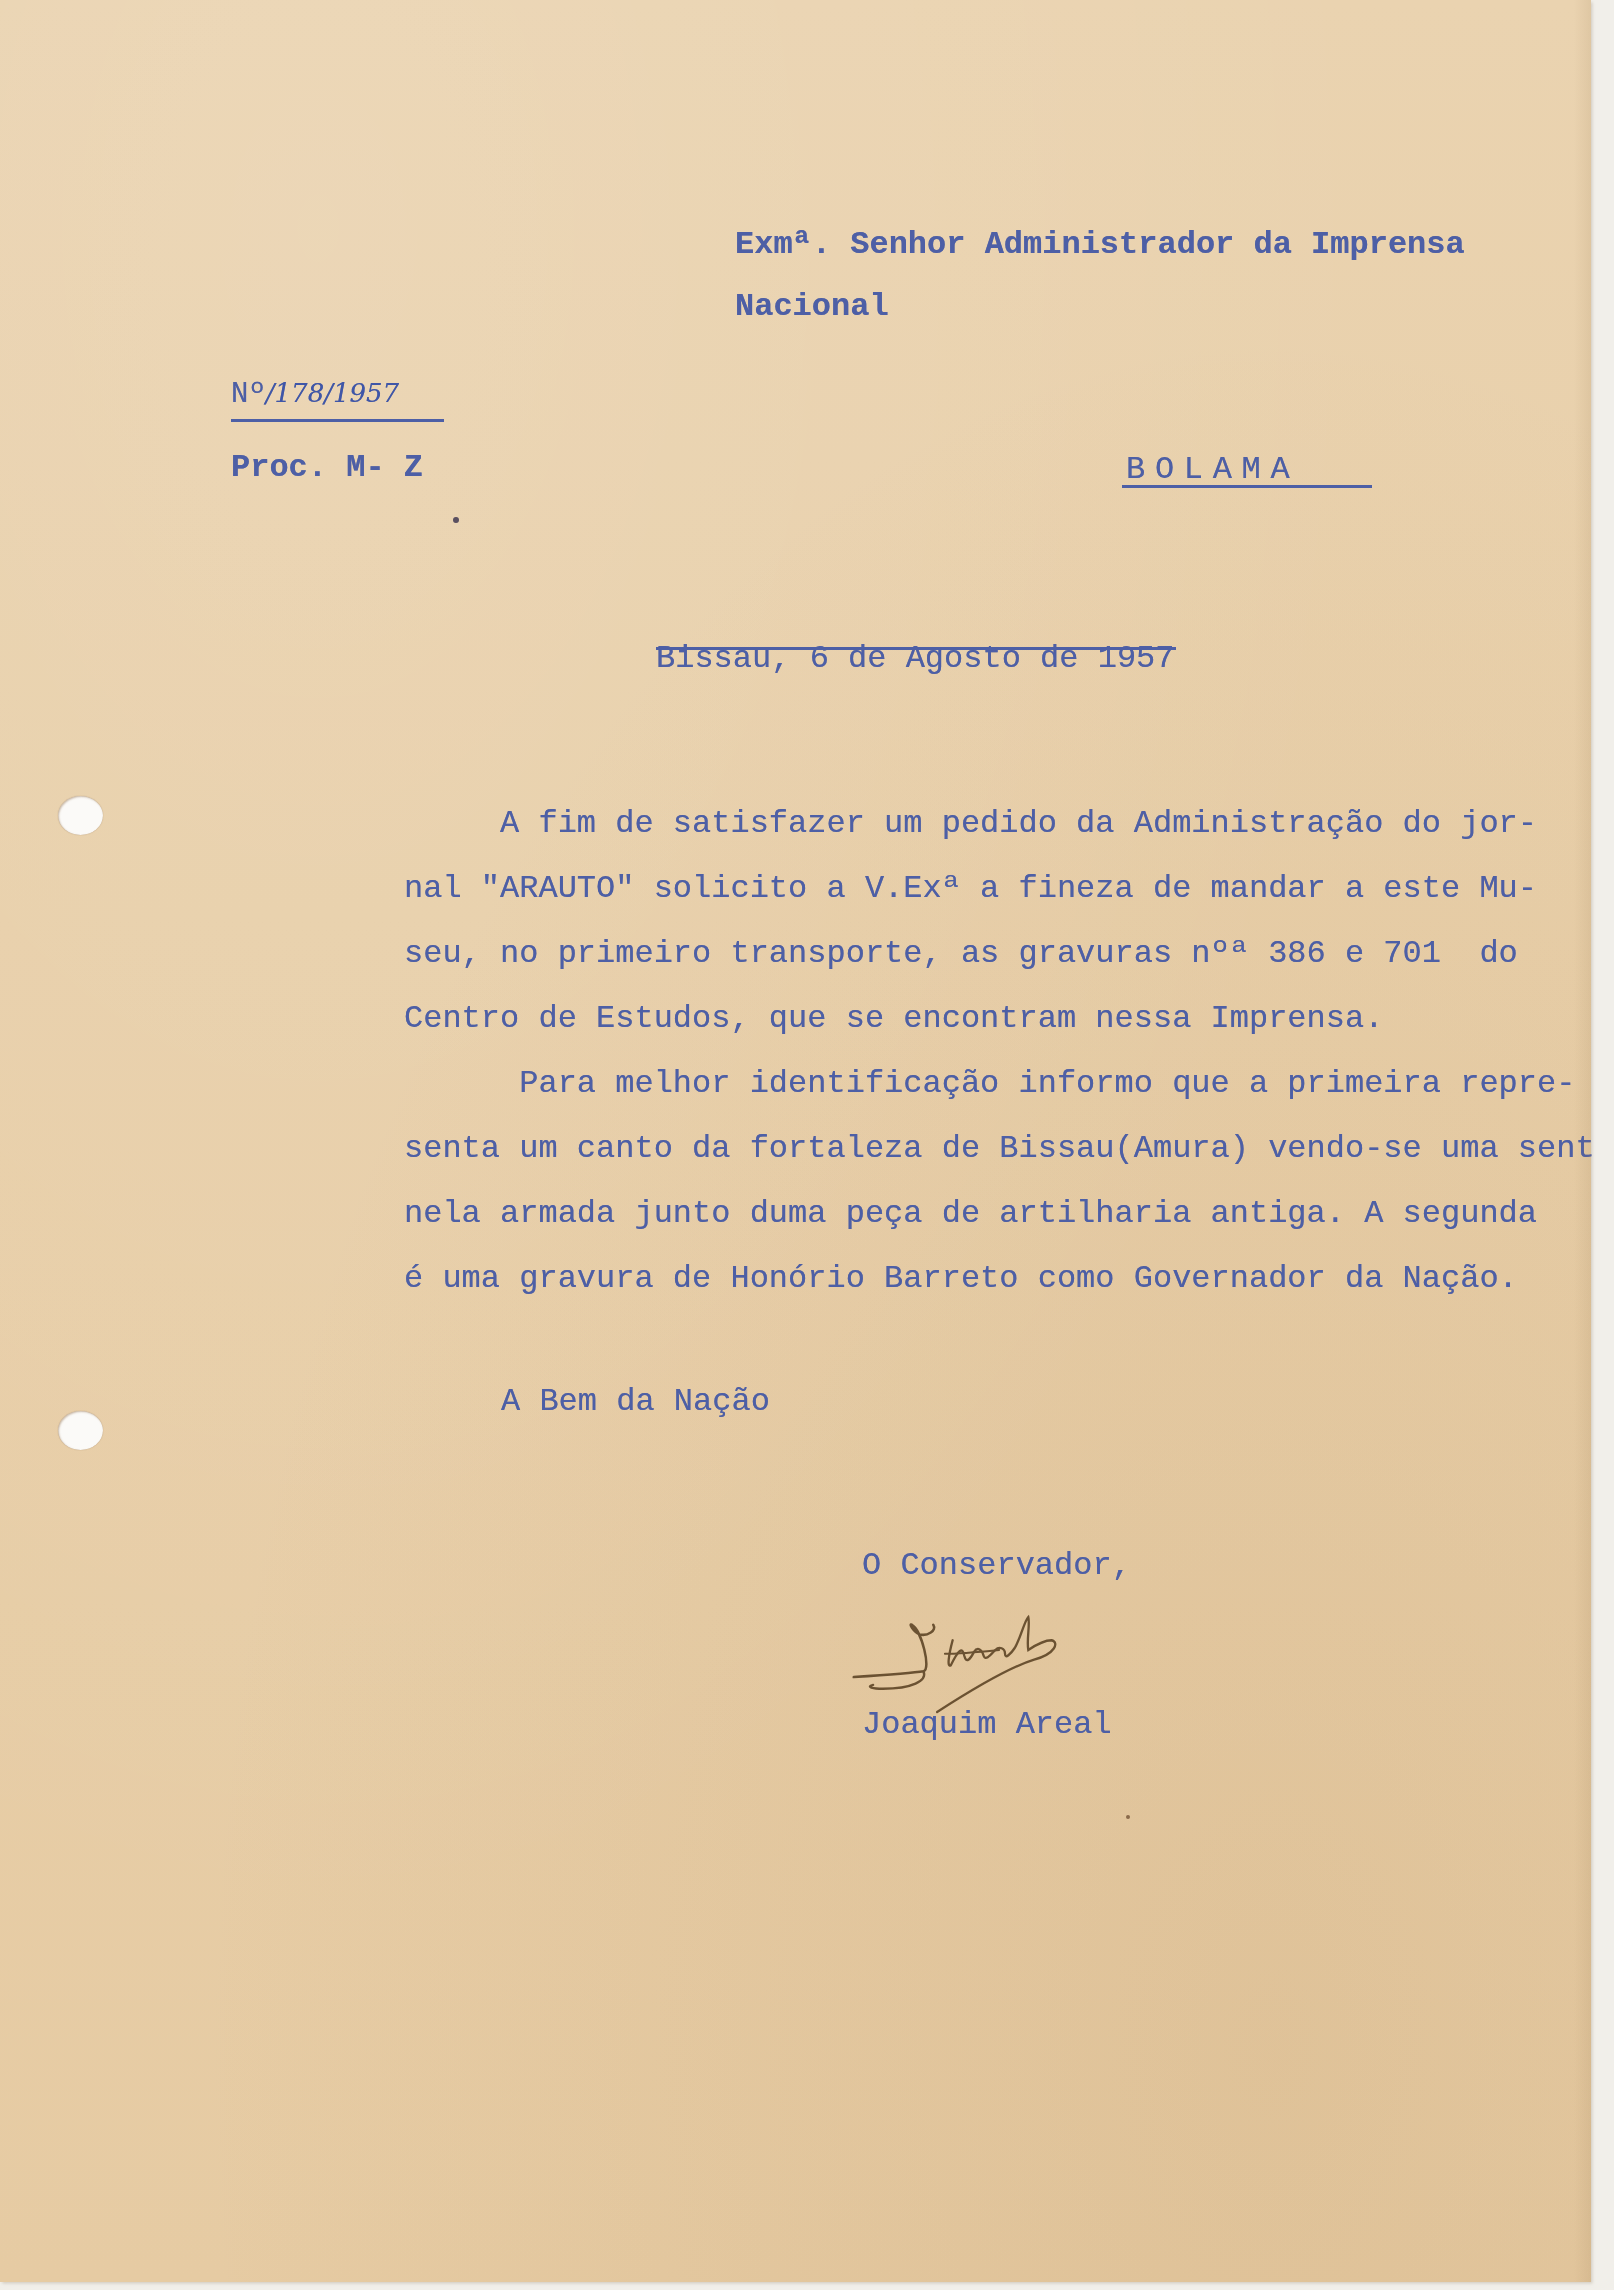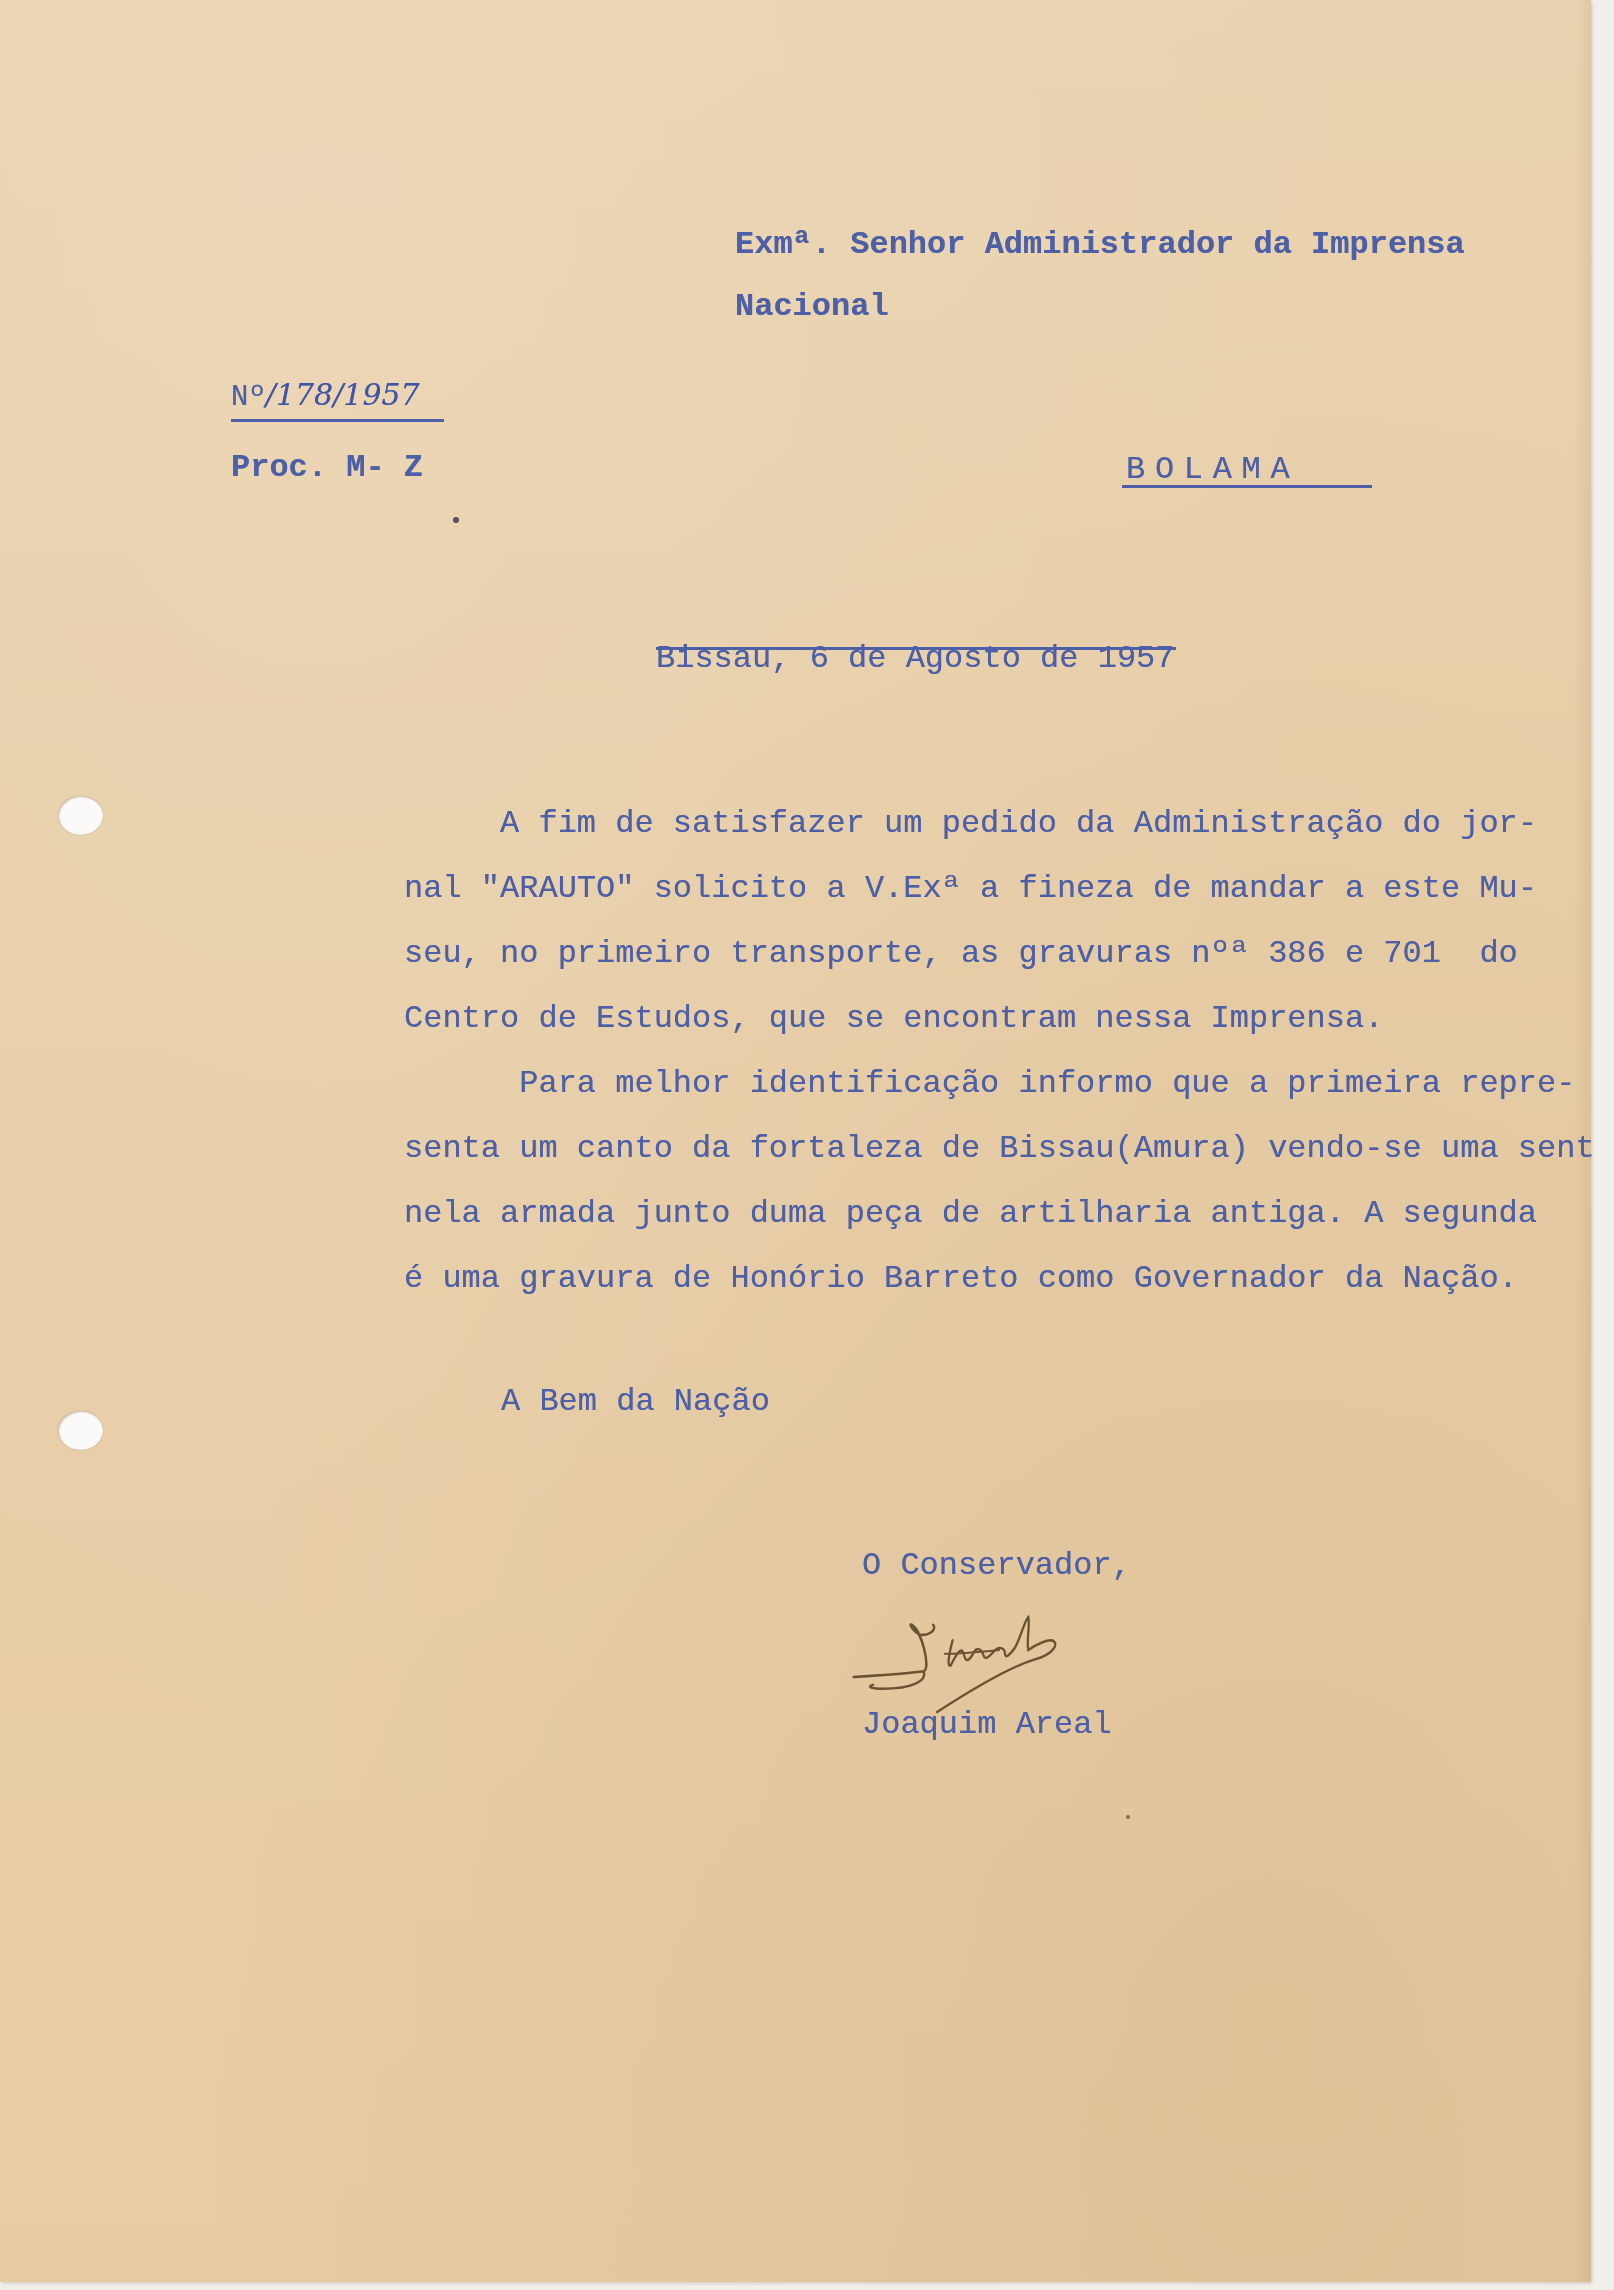--- a/index.html
+++ b/index.html
@@ -59,21 +59,21 @@
   .addressee-line2 { left: 735px; top: 291px; }
 
   .ref-number {
     left: 231px; top: 380px;
     font-size: 29px;
   }
   .ref-number .prefix { color: #4d5fa6; }
   .ref-number .handnum {
     font-family: "DejaVu Serif", serif;
     font-style: italic;
-    font-size: 30px;
+    font-size: 26px;
     color: #3f56a8;
   }
   .ref-underline {
     position: absolute;
     left: 231px; top: 419px;
     width: 213px; height: 2.9px;
     background: #4d5fa6;
   }
   .proc { left: 231px; top: 452px; }
 

